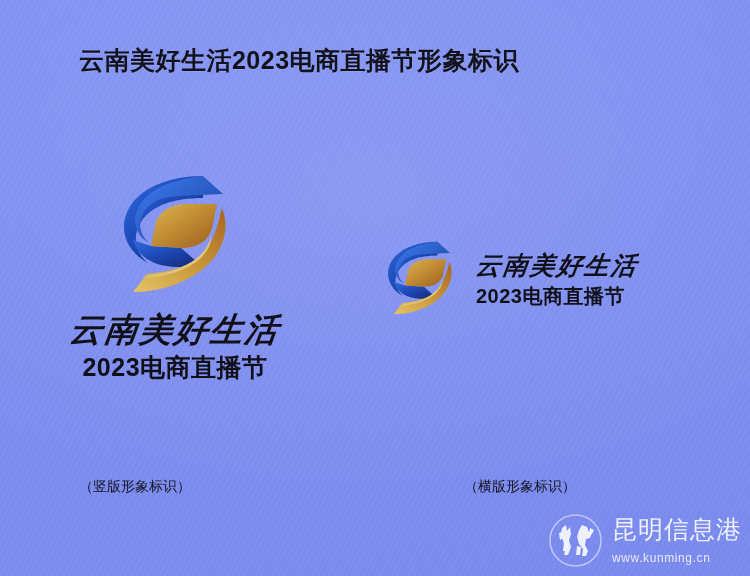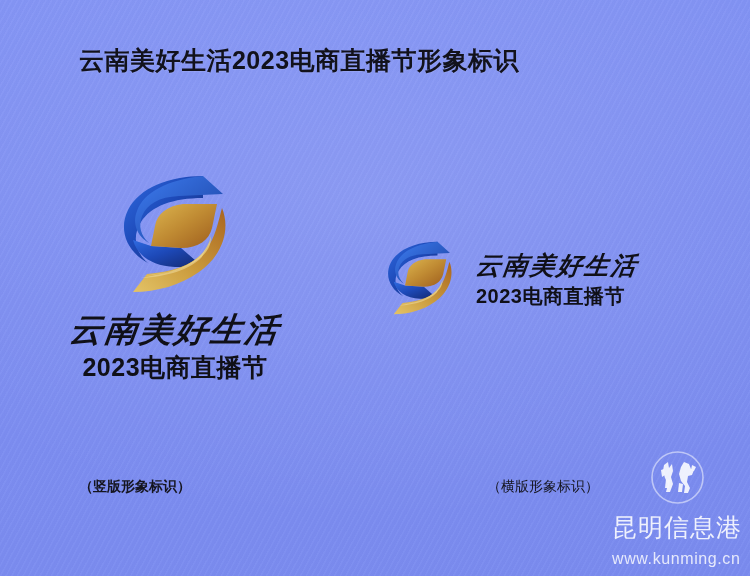--- a/index.html
+++ b/index.html
@@ -90,46 +90,45 @@
   .logo-horizontal .wm-brush { font-size: 25px; letter-spacing: 2px; transform: skewX(-7deg); }
   .logo-horizontal .wm-bold  { font-size: 20px; letter-spacing: 0.5px; margin-top: 8px; }
 
   
   .caption {
     position: absolute;
     font-size: 14px;
     color: #15151f;
     white-space: nowrap;
   }
-  .caption-vertical   { left: 79px;  top: 478px; font-weight: bold; }
-  .caption-horizontal { left: 487px; top: 478px; }
+  .caption-vertical   { left: 79px;  top: 478px; }
+  .caption-horizontal { left: 464px; top: 478px; }
 
   
   .watermark {
     position: absolute;
     right: 8px;
     bottom: 8px;
     display: flex;
     align-items: center;
     gap: 9px;
     opacity: 0.92;
-    flex-direction: column;
   }
   .wm-emblem { width: 55px; height: 55px; display: block; flex: 0 0 auto; }
   .wm-text { display: flex; flex-direction: column; align-items: flex-start; }
   .wm-name {
     font-size: 25px;
     font-weight: 400;
     color: rgba(255,255,255,0.95);
     letter-spacing: 1px;
     line-height: 1.08;
     white-space: nowrap;
   }
   .wm-url {
-    font-size: 16px;
+    font-size: 12px;
     color: rgba(255,255,255,0.88);
     letter-spacing: 0.6px;
     line-height: 1.1;
     margin-top: 9px;
     white-space: nowrap;
   }
 </style>
 </head>
 <body>
 

